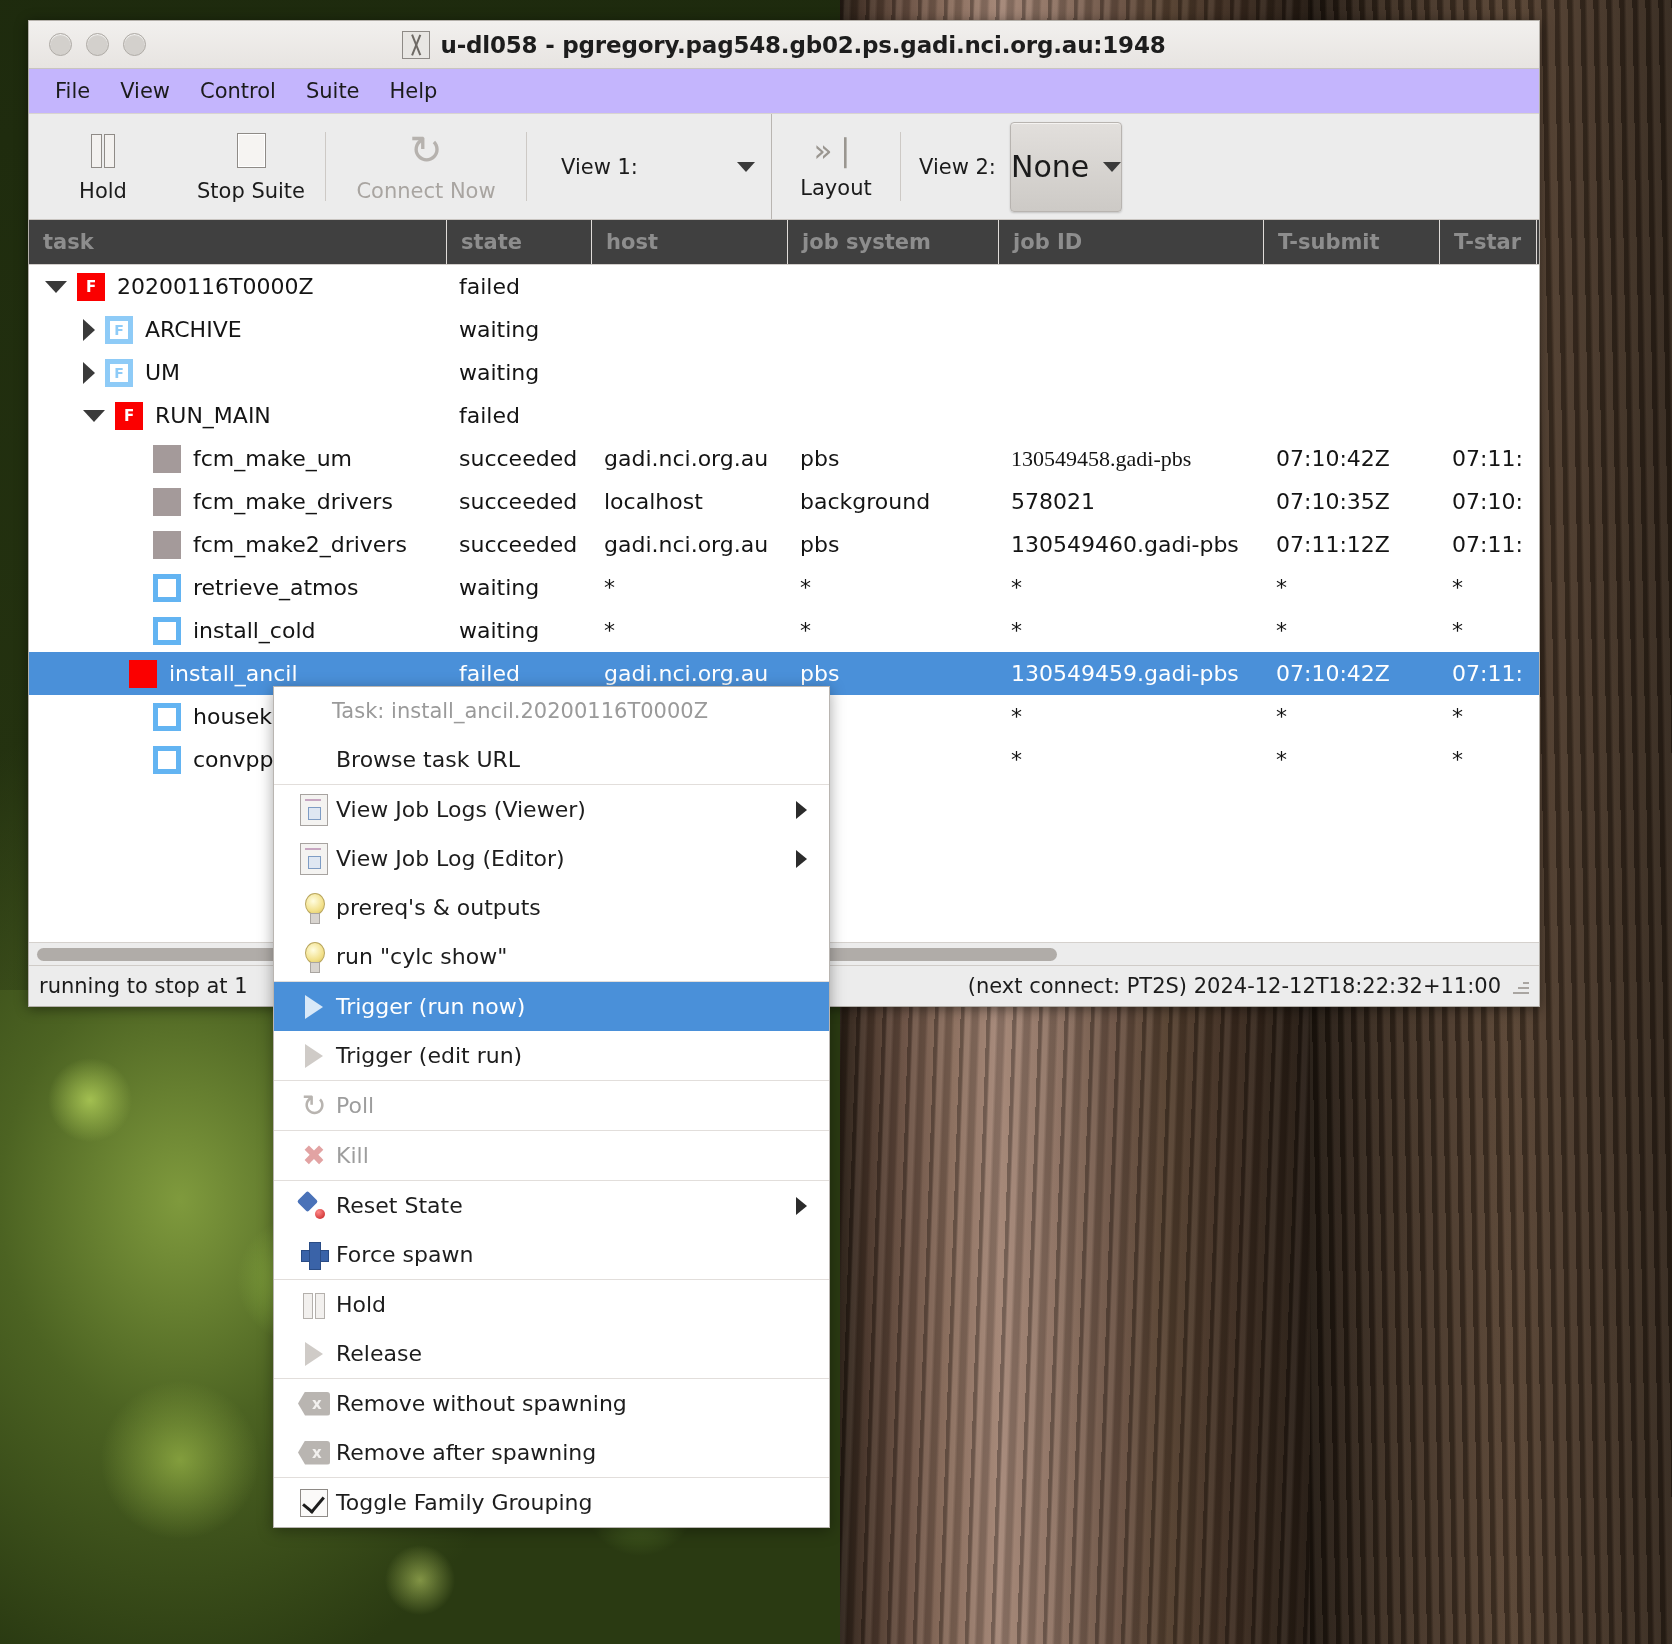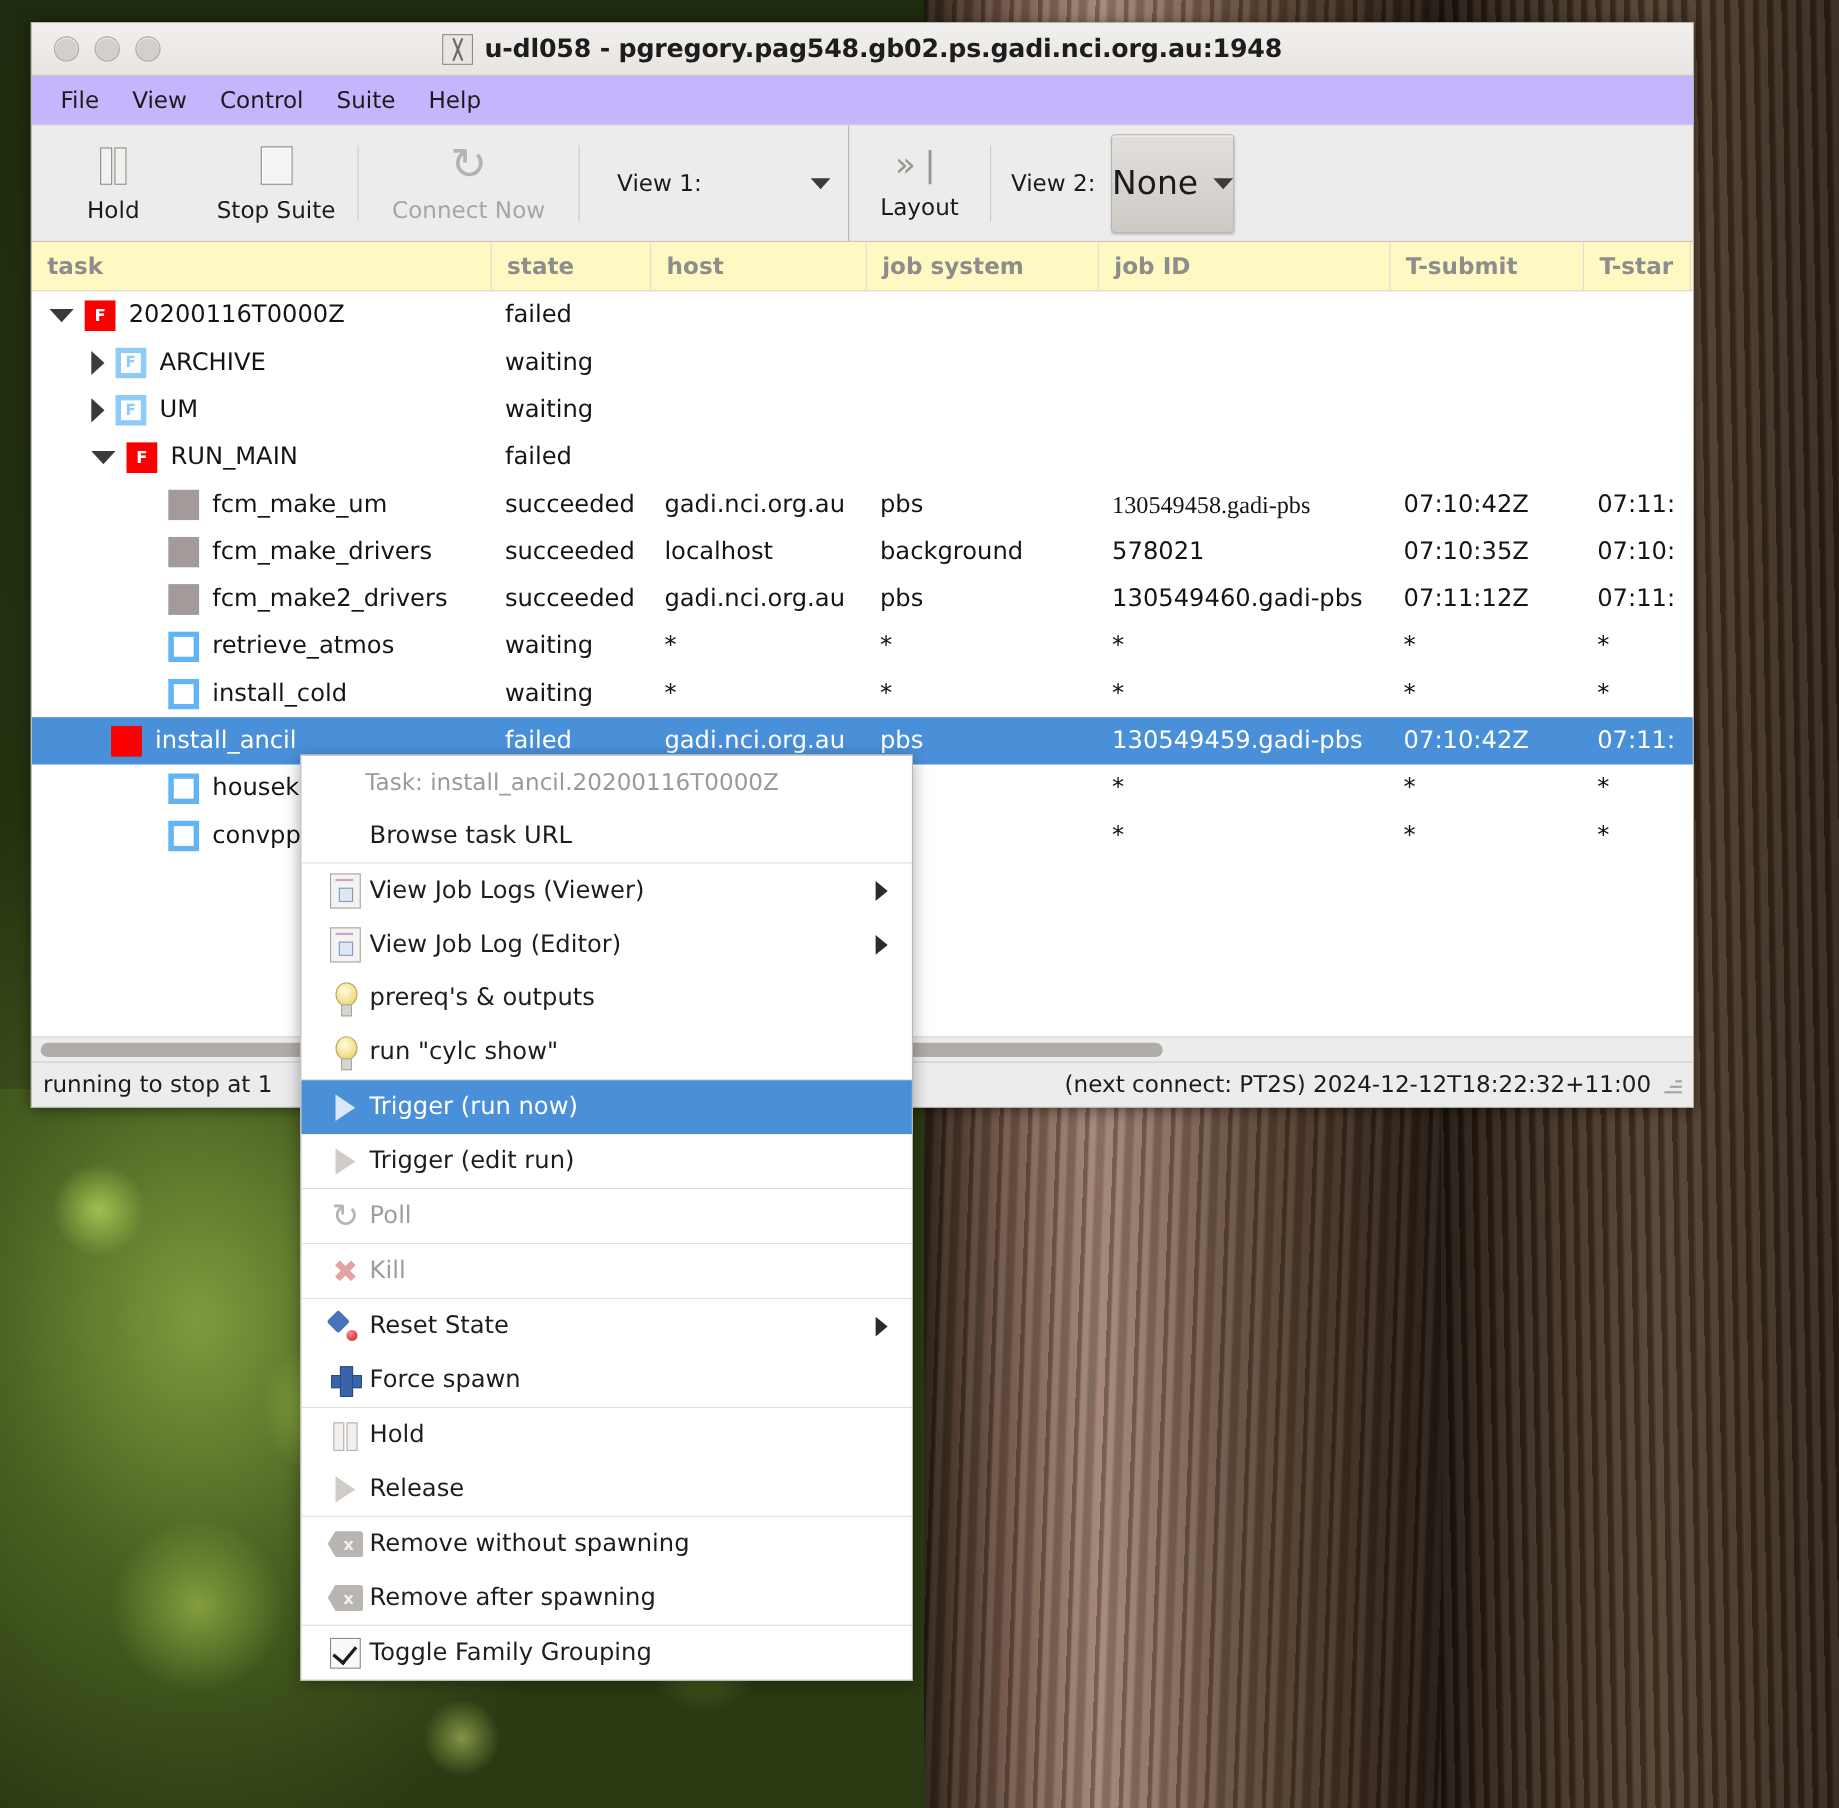--- a/index.html
+++ b/index.html
@@ -98,21 +98,21 @@
     min-width:54px;height:100%;padding:0 16px;cursor:default;}
   .caret{width:0;height:0;border-left:9px solid transparent;border-right:9px solid transparent;
     border-top:10px solid #3b3b3b;}
   .combo-btn{height:88px;margin:6px 8px 6px 0;min-width:110px;border:1px solid #b8b4b0;
     background:linear-gradient(180deg,#e2dfdc,#cdcac6);border-radius:4px;
     display:flex;align-items:center;justify-content:center;gap:14px;
     box-shadow:0 1px 2px rgba(0,0,0,.18), inset 0 1px 0 #f5f3f1;cursor:default;}
   .combo-btn .txt{font-size:30px;color:#1b1b1b;}
 
   
-  #colheader{height:44px;flex:0 0 44px;display:flex;background:#fef9c3;
+  #colheader{height:44px;flex:0 0 44px;display:flex;background:#404040;
     border-bottom:1px solid #d2cecb;}
   .col{display:flex;align-items:center;padding-left:14px;font-size:21px;font-weight:bold;
     color:#8d8d8d;border-right:1px solid #e0dcd9;box-sizing:border-box;cursor:default;}
 
   
   #treearea{flex:1 1 auto;background:#fff;position:relative;overflow:hidden;}
   .trow{height:43px;display:flex;align-items:center;font-size:22px;color:#141414;
     box-sizing:border-box;}
   .trow.sel{background:#4a90d9;color:#fff;}
   .tw{box-sizing:border-box;display:flex;align-items:center;overflow:hidden;white-space:nowrap;}
@@ -391,21 +391,21 @@
           <span>install_cold</span>
         </div>
         <div class="tw" style="width: 145px; padding-left: 12px;">waiting</div>
         <div class="tw" style="width: 196px; padding-left: 12px;">*</div>
         <div class="tw" style="width: 211px; padding-left: 12px;">*</div>
         <div class="tw" style="width: 265px; padding-left: 12px;">*</div>
         <div class="tw" style="width: 176px; padding-left: 12px;">*</div>
         <div class="tw" style="width: 97px; padding-left: 12px;">*</div>
       </div>
       <div class="trow sel">
-        <div class="tw" style="width: 418px; padding-left: 40px;">
+        <div class="tw" style="width: 418px; padding-left: 68px;">
           <span class="exp-none"></span>
           <span class="sq failed"></span>
           <span>install_ancil</span>
         </div>
         <div class="tw" style="width: 145px; padding-left: 12px;">failed</div>
         <div class="tw" style="width: 196px; padding-left: 12px;">gadi.nci.org.au</div>
         <div class="tw" style="width: 211px; padding-left: 12px;">pbs</div>
         <div class="tw" style="width: 265px; padding-left: 12px;">130549459.gadi-pbs</div>
         <div class="tw" style="width: 176px; padding-left: 12px;">07:10:42Z</div>
         <div class="tw" style="width: 97px; padding-left: 12px;">07:11:</div>

